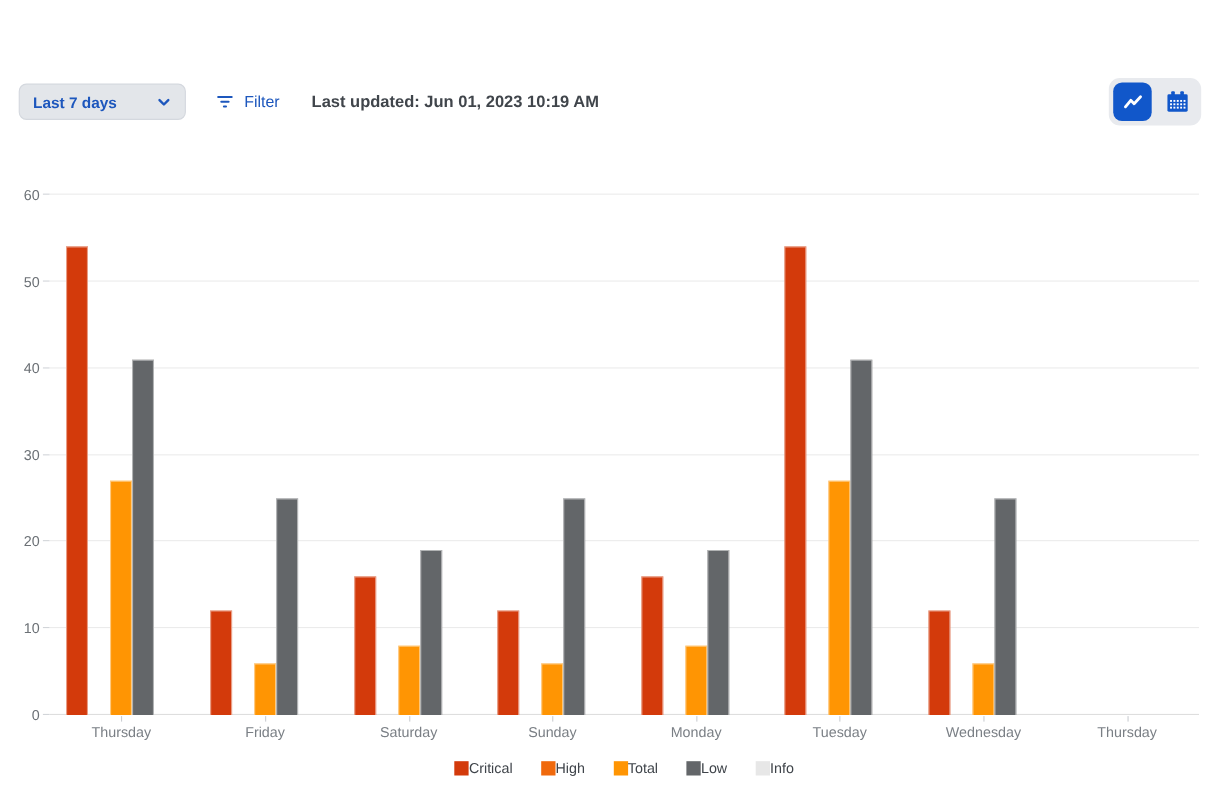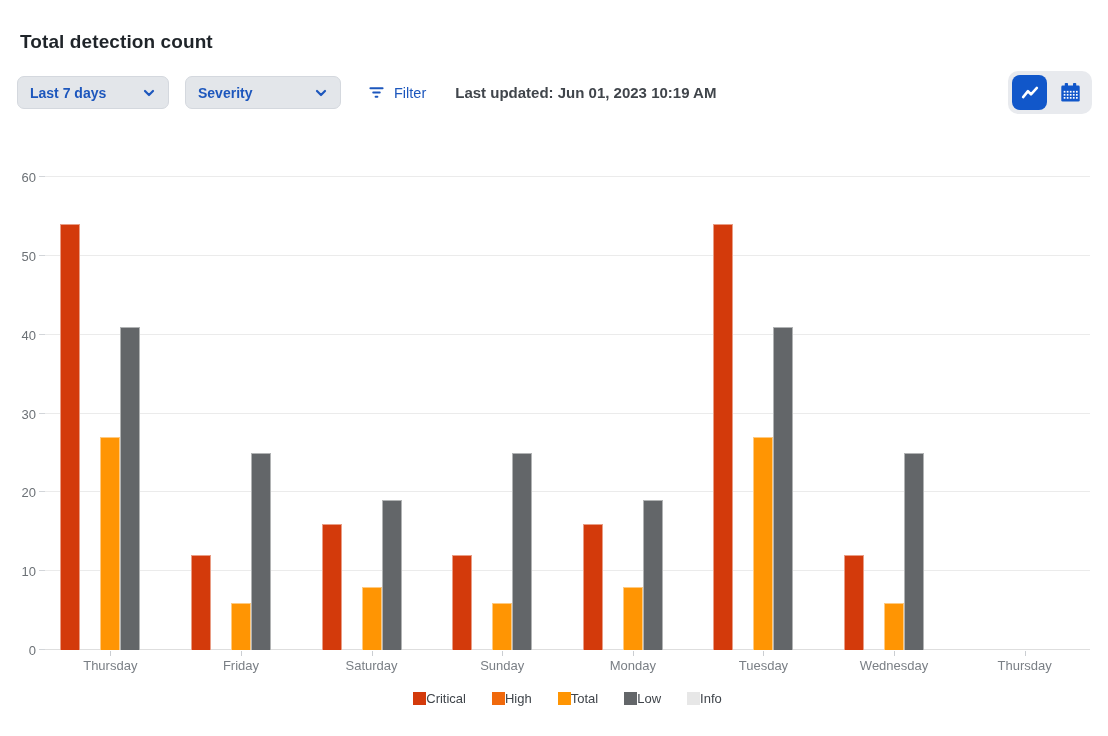--- a/index.html
+++ b/index.html
@@ -73,37 +73,30 @@
     display:flex;justify-content:center;align-items:center;gap:26px;
   }
   .legend-item{display:flex;align-items:center;gap:0;font-size:13px;color:#3F444A;cursor:pointer;}
   .swatch{width:13px;height:13px;flex:none;}
 </style>
 </head>
 <body>
 
 <div class="page">
 
-  <h1 class="title">Total detection count</h1>
 
   <div class="controls">
 
     <div class="dropdown dd-range">
       <span>Last 7 days</span>
       <svg class="chev" width="14" height="14" viewBox="0 0 14 14">
         <path d="M3 5l4 4 4-4" fill="none" stroke="#1D57BD" stroke-width="2.2" stroke-linecap="round" stroke-linejoin="round"></path>
       </svg>
     </div>
 
-    <div class="dropdown dd-group">
-      <span>Severity</span>
-      <svg class="chev" width="14" height="14" viewBox="0 0 14 14">
-        <path d="M3 5l4 4 4-4" fill="none" stroke="#1D57BD" stroke-width="2.2" stroke-linecap="round" stroke-linejoin="round"></path>
-      </svg>
-    </div>
 
     <button class="filter">
       <svg width="17" height="17" viewBox="0 0 18 18">
         <path d="M2.5 4.5h13M5.5 9h7M8 13.5h2" fill="none" stroke="#1D57BD" stroke-width="2" stroke-linecap="round"></path>
       </svg>
       <span>Filter</span>
     </button>
 
     <div class="updated">Last updated: Jun 01, 2023 10:19 AM</div>
 

